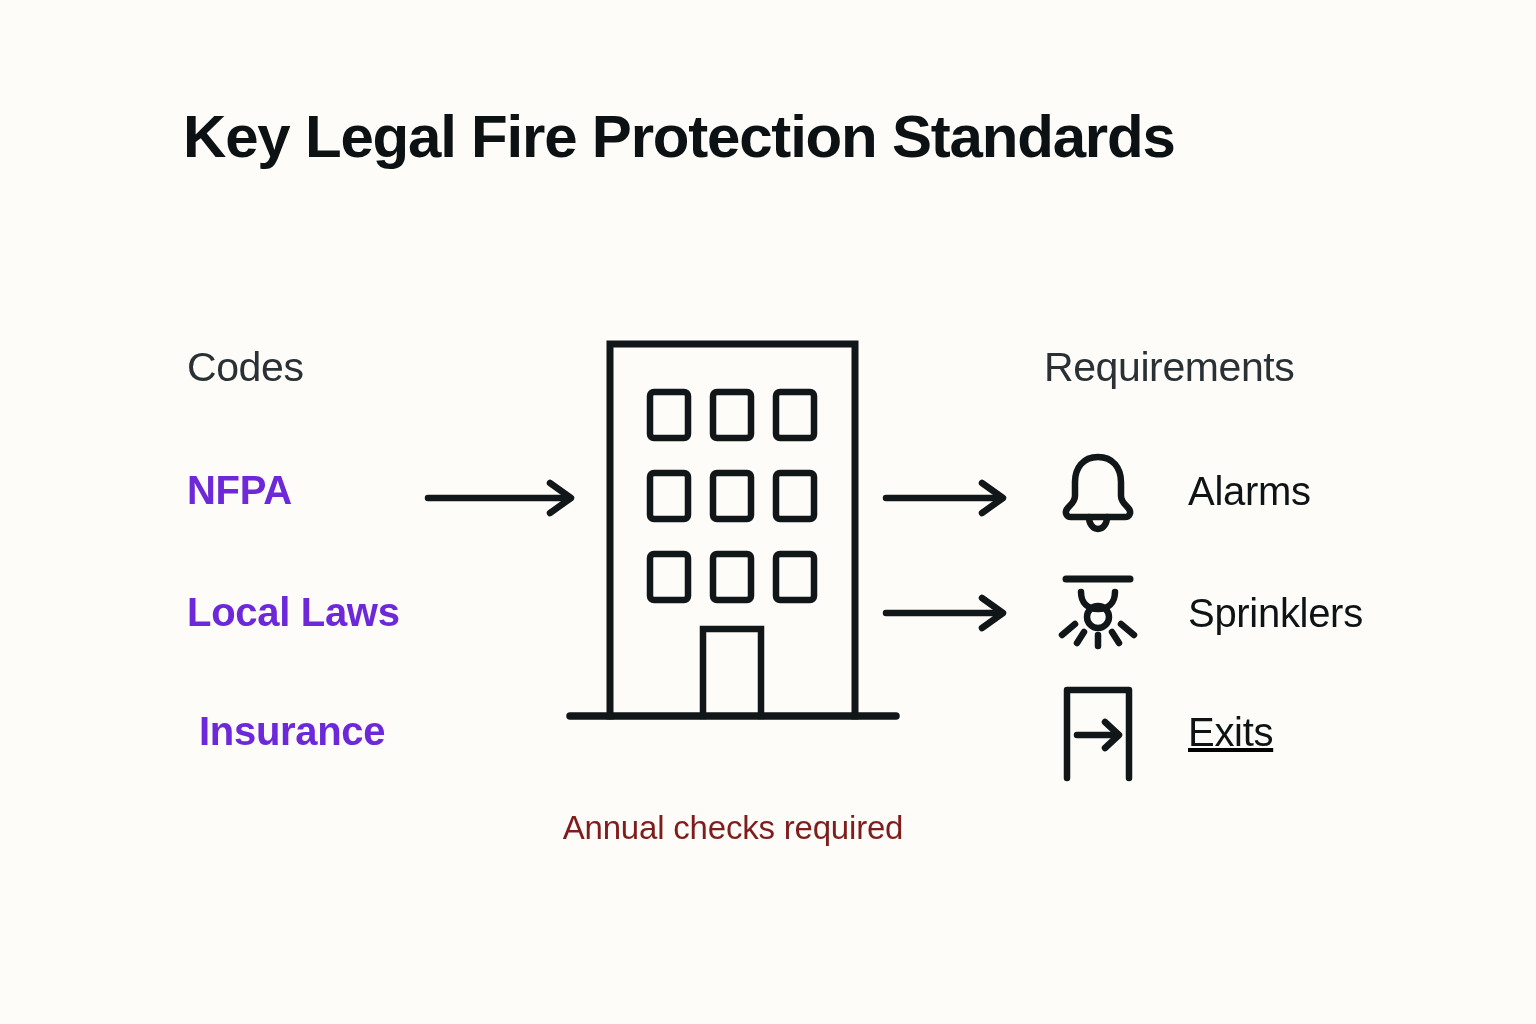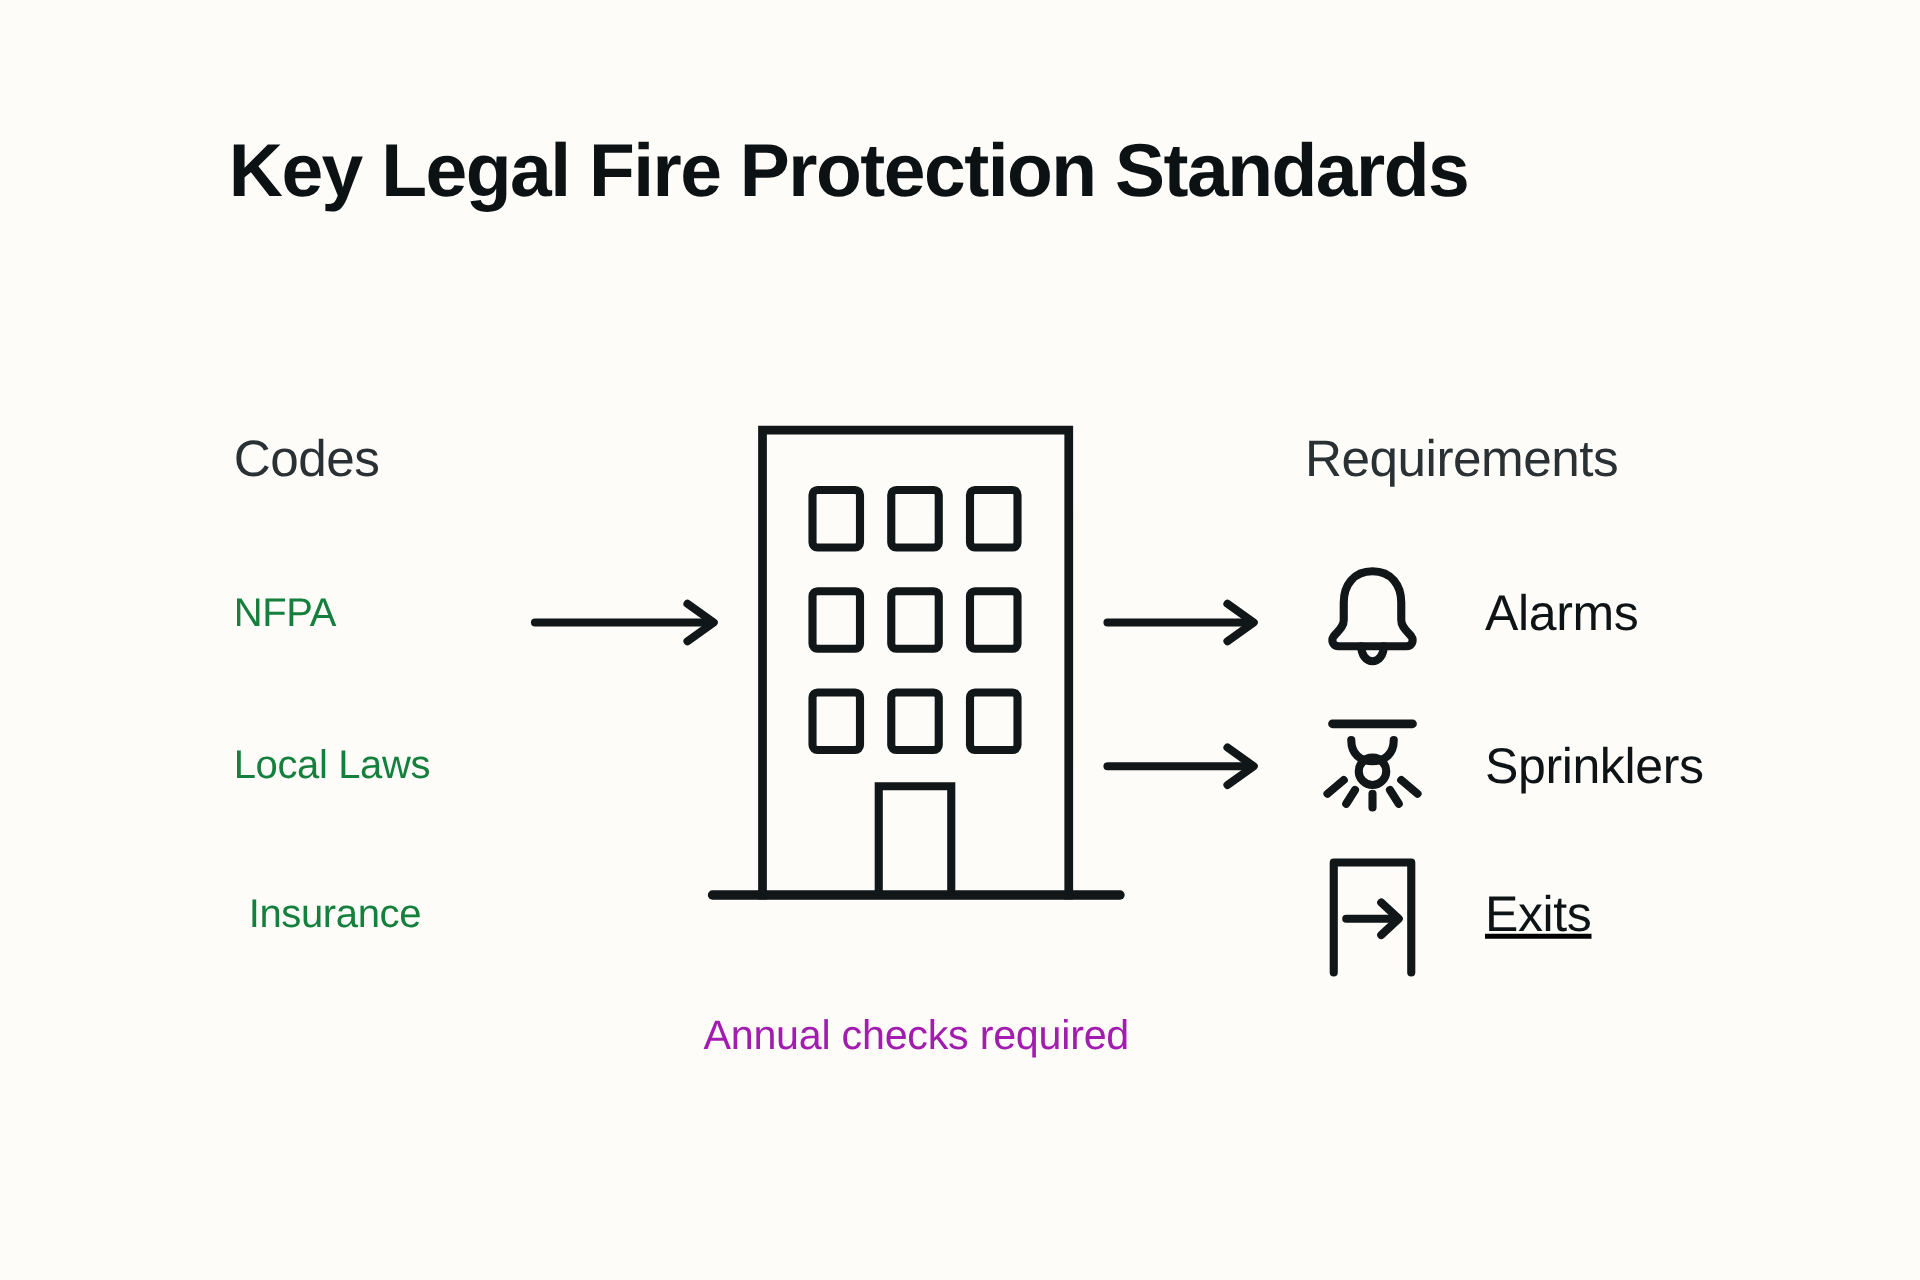--- a/index.html
+++ b/index.html
@@ -44,23 +44,23 @@
     letter-spacing: -0.4px;
     white-space: nowrap;
   }
   #codes-header  { left: 187px; top: 332px; }
   #req-header    { left: 1044px; top: 332px; }
 
   
   .code-item {
     position: absolute;
     left: 187px;
-    font-size: 32px;
-    font-weight: 400;
-    color: #15803d;
+    font-size: 40px;
+    font-weight: 700;
+    color: #6d28d9;
     letter-spacing: -0.3px;
     white-space: nowrap;
     transform: translateY(-50%);
   }
   .code-item.i0 { top: 478px; }
   .code-item.i1 { top: 600px; }
   .code-item.i2 { top: 719px; margin-left: 12px; }
 
   
   .arrow { position: absolute; }
@@ -106,21 +106,21 @@
 
   
   #caption {
     position: absolute;
     left: 433px;
     top: 797px;
     width: 600px;
     text-align: center;
     font-size: 33px;
     font-weight: 400;
-    color: #a21caf;
+    color: #7f1d1d;
     letter-spacing: -0.2px;
     white-space: nowrap;
   }
 </style>
 </head>
 <body>
 
 <div class="stage">
 
   <div id="page-title">Key Legal Fire Protection Standards</div>

